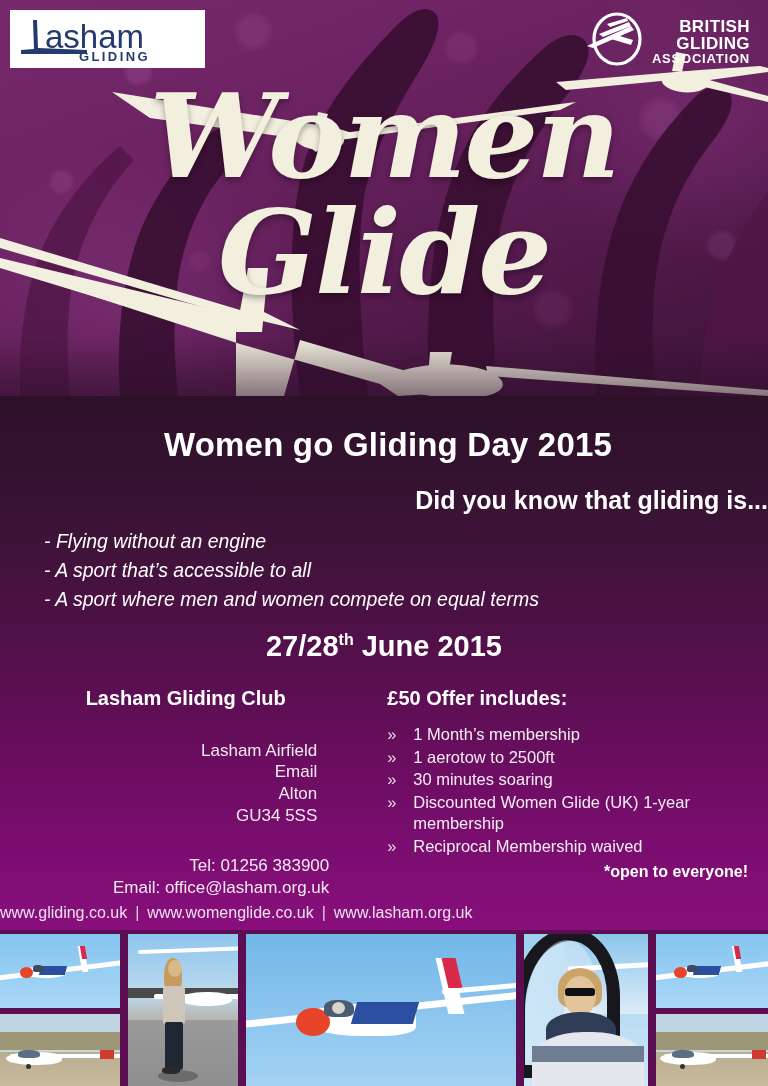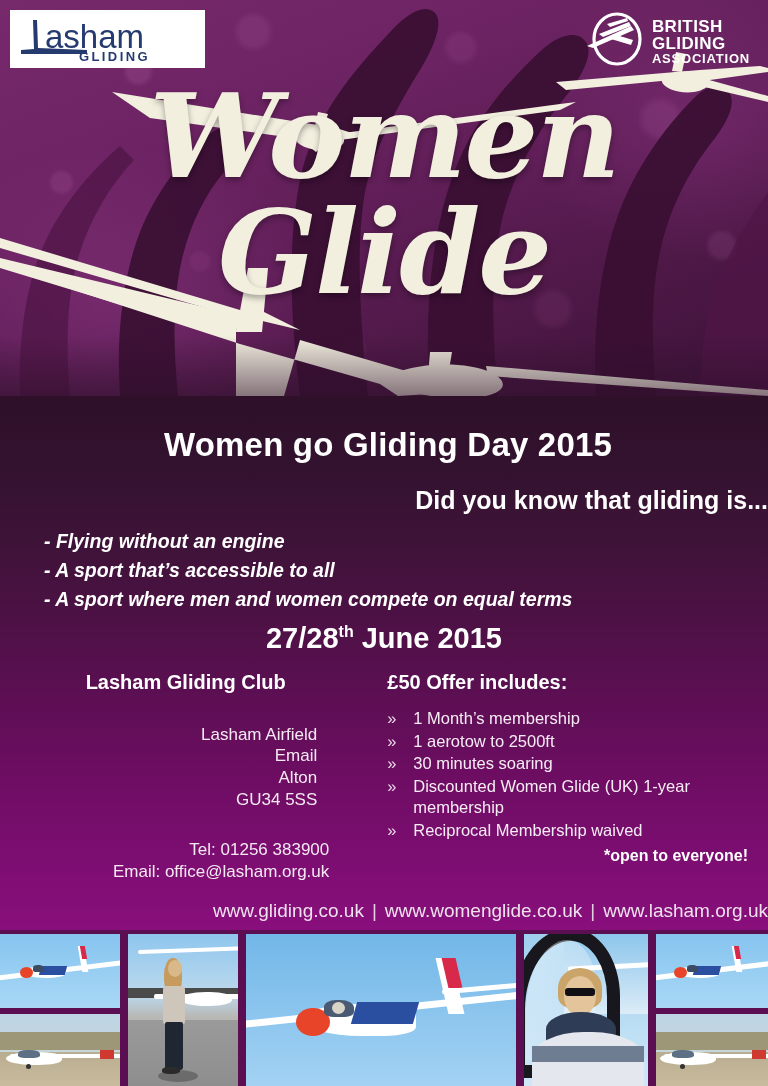--- a/index.html
+++ b/index.html
@@ -49,20 +49,21 @@
     position:absolute;left:10px;top:10px;width:195px;height:58px;
     background:#ffffff;display:flex;align-items:center;justify-content:center;
   }
   .bga-logo{
     position:absolute;right:18px;top:10px;height:62px;
     display:flex;align-items:center;gap:9px;
   }
   .bga-text{
     color:#ffffff;line-height:1.0;letter-spacing:.4px;
     font-family:"Liberation Sans", sans-serif;
+    text-align:right;
   }
   .bga-text .l1{font-size:17px;font-weight:bold;display:block;}
   .bga-text .l2{font-size:17px;font-weight:bold;display:block;}
   .bga-text .l3{font-size:13px;font-weight:bold;display:block;letter-spacing:.8px;}
 
   .wordmark{
     position:absolute;left:0;top:78px;width:768px;text-align:center;
     color:#f2efdf;
     font-family:"DejaVu Serif", serif;
     font-style:italic;font-weight:bold;
@@ -93,29 +94,29 @@
     color:#ffffff;
   }
   .h2{
     margin:0;padding:22px 0 0 34px;
     font-size:25px;font-weight:bold;color:#ffffff;text-align:right;
   }
   .bullets{
     margin:0;padding:12px 0 0 44px;list-style:none;
   }
   .bullets li{
-    font-size:19.5px;font-weight:bold;font-style:italic;
+    font-size:19.5px;font-weight:normal;font-style:italic;
     color:#ffffff;line-height:1.48;white-space:nowrap;
   }
   .h3{
     text-align:center;margin:0;padding:10px 0 0 0;
     font-size:26px;font-weight:bold;color:#ffffff;
   }
   .dateline{
-    text-align:center;margin:0;padding:8px 0 0 0;
+    text-align:center;margin:8px;padding:8px 0 0 0;
     font-size:29px;font-weight:bold;color:#ffffff;
   }
   .dateline sup{font-size:16px;vertical-align:super;}
 
   .cols{
     display:flex;padding:16px 14px 0 14px;
   }
   .col-left{width:370px;padding-right:20px;}
   .col-right{width:384px;padding-left:6px;}
 
@@ -143,22 +144,22 @@
     margin-bottom:2px;
   }
   .offer-list li .mk{width:30px;flex:0 0 30px;padding-left:4px;color:#e9d8e6;}
   .offer-list li .tx{flex:1;}
   .note{
     text-align:right;margin:0;padding:4px 6px 0 0;
     font-size:16px;font-weight:bold;color:#ffffff;
   }
 
   .websites{
-    position:absolute;left:0;bottom:8px;width:768px;text-align:right;
-    font-size:19px;color:#efe2ee;
+    position:absolute;left:0;bottom:8px;width:768px;text-align:left;
+    font-size:16px;color:#efe2ee;
   }
   .websites .sep{padding:0 8px;color:#e2cfe1;}
 
   
   .photos{
     position:absolute;left:0;top:930px;width:768px;height:156px;
     background:#5b0f52;
   }
   .ph{position:absolute;overflow:hidden;background:#8fc9f2;}
   .ph .sky{position:absolute;inset:0;background:linear-gradient(to bottom,#86c4ef,#a9d8f6);}

